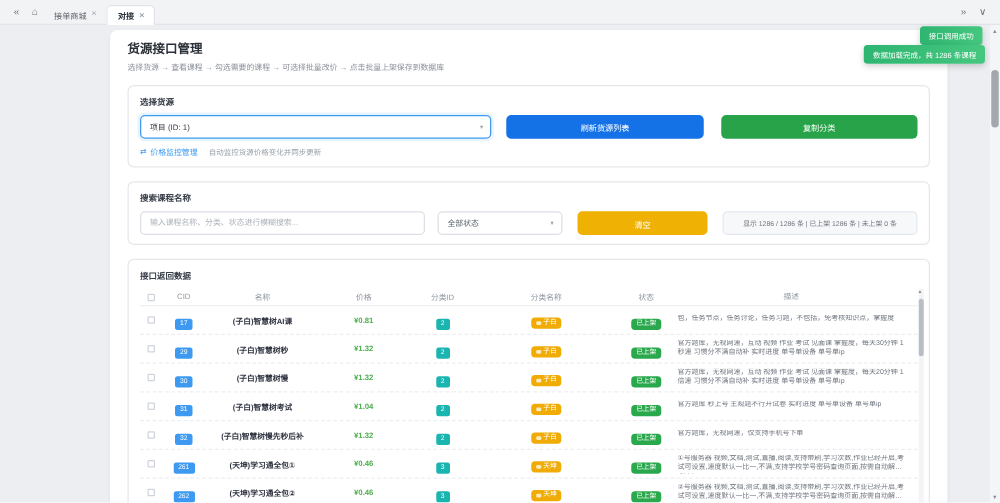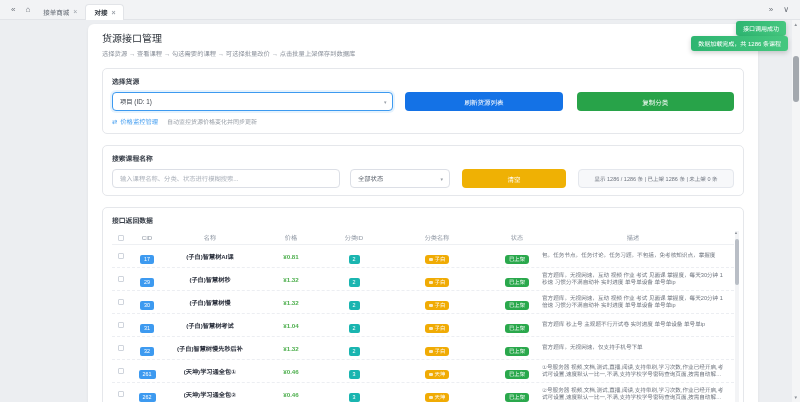--- a/index.html
+++ b/index.html
@@ -33,21 +33,21 @@
   }
   .toast1 { top:21px; }
   .toast2 { top:36px; right:12px; }
 
   
   .card {
     position:absolute; left:88px; top:24px; width:670px; height:500px;
     background:#fff; border-radius:6px; box-shadow:0 1px 3px rgba(0,0,0,.06);
     padding:6px 14px; z-index:1;
   }
-  .page-title { font-size:10px; font-weight:normal; color:#2b3139; margin-bottom:4px; }
+  .page-title { font-size:10px; font-weight:bold; color:#2b3139; margin-bottom:4px; }
   .page-subtitle { font-size:6.3px; color:#8a909a; margin-bottom:10px; }
 
   .panel {
     border:1px solid #e5e7eb; border-radius:5px; padding:7px 9px; margin-bottom:11px;
     background:#fff;
   }
   .panel-label { font-size:6.8px; font-weight:bold; color:#3a404a; margin-bottom:6px; }
   .row { display:flex; align-items:center; }
 
   .select, .text-input {

